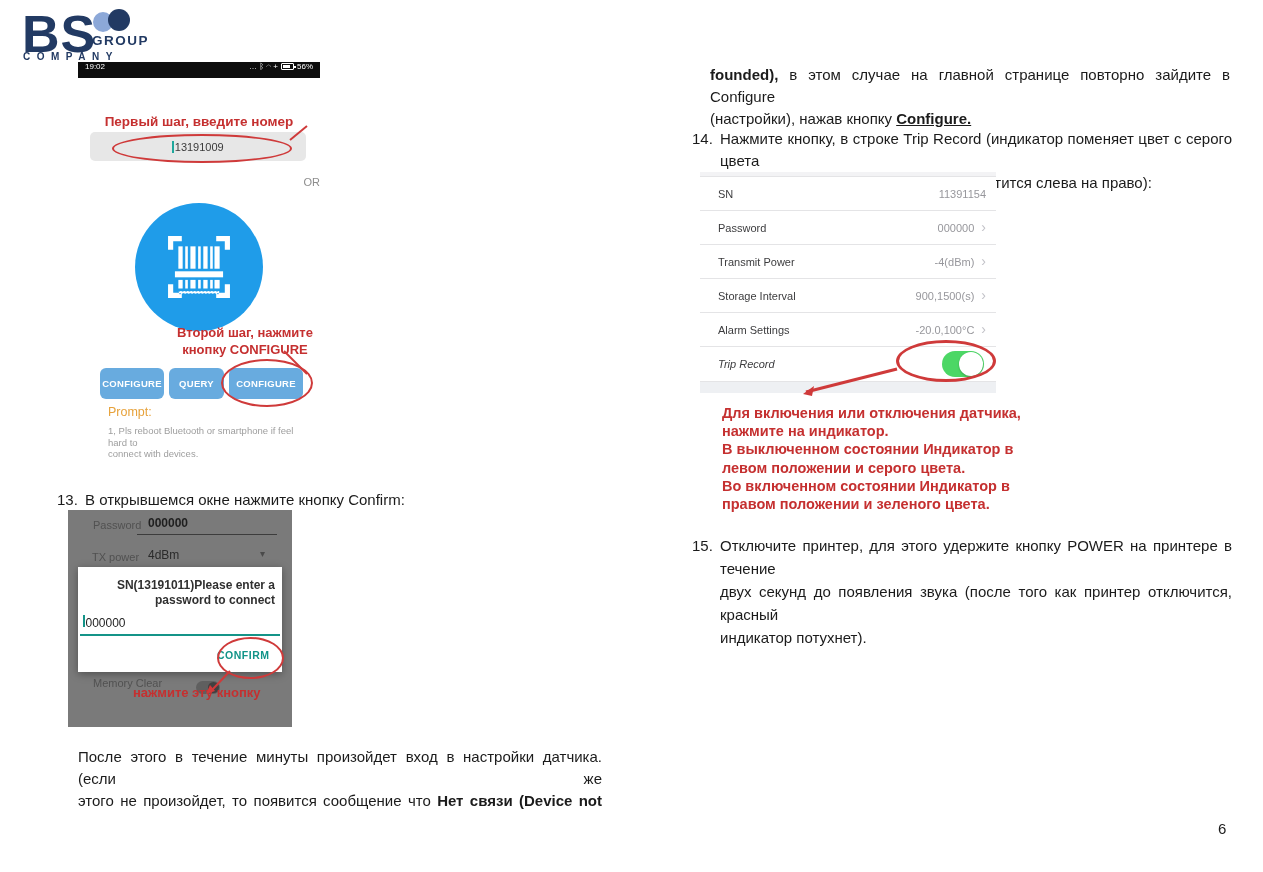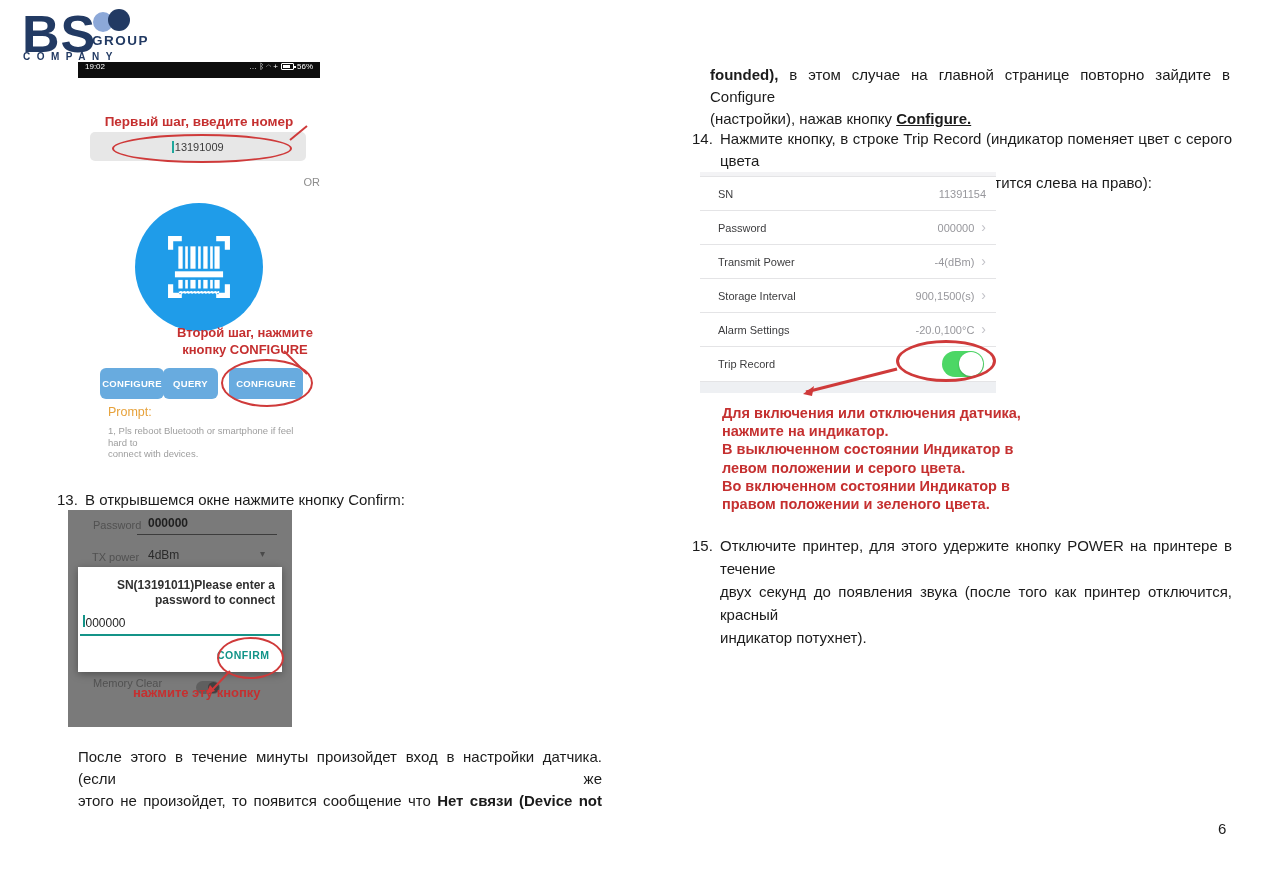--- a/index.html
+++ b/index.html
@@ -126,21 +126,21 @@
       </g>
     </svg>
   </div>
 
   <div class="abs red-note" style="left:94px;top:262px;width:146px;text-align:center;font-size:13px;line-height:17px;">
     <div>Второй шаг, нажмите</div>
     <div>кнопку CONFIGURE</div>
   </div>
 
   <button class="app-btn abs" style="left:22px;top:306px;width:64px;height:31px;">CONFIGURE</button>
-  <button class="app-btn abs" style="left:85px;top:306px;width:55px;height:31px;">QUERY</button>
+  <button class="app-btn abs" style="left:91px;top:306px;width:55px;height:31px;">QUERY</button>
   <button class="app-btn abs" style="left:151px;top:306px;width:74px;height:31px;">CONFIGURE</button>
 
   <div class="abs prompt" style="left:30px;top:343px;">Prompt:</div>
   <div class="abs prompt-sub" style="left:30px;top:363px;width:200px;">
     <div>1, Pls reboot Bluetooth or smartphone if feel hard to</div>
     <div>connect with devices.</div>
   </div>
 </div>
 
 <div class="abs red-ellipse" style="left:112px;top:134px;width:180px;height:29px;"></div>
@@ -222,21 +222,21 @@
   <div class="trow">
     <span class="tlabel">Storage Interval</span>
     <span class="tval">900,1500(s)</span>
     <span class="tchev">›</span>
   </div>
   <div class="trow">
     <span class="tlabel">Alarm Settings</span>
     <span class="tval">-20.0,100°C</span>
     <span class="tchev">›</span>
   </div>
-  <div class="trow" style="border-bottom:none;">
+  <div class="trow" style="border-bottom:none;font-style:italic;">
     <span class="tlabel">Trip Record</span>
     <div class="toggle"></div>
   </div>
   <div class="strip" style="height:12px;border-top:1px solid #e4e4e6;background:#eef0f3;"></div>
 </div>
 
 <div class="abs red-ellipse" style="left:896px;top:340px;width:100px;height:42px;border-width:3px;"></div>
 
 <div class="abs red-block" style="left:722px;top:404px;width:330px;">
   <div>Для включения или отключения датчика,</div>

